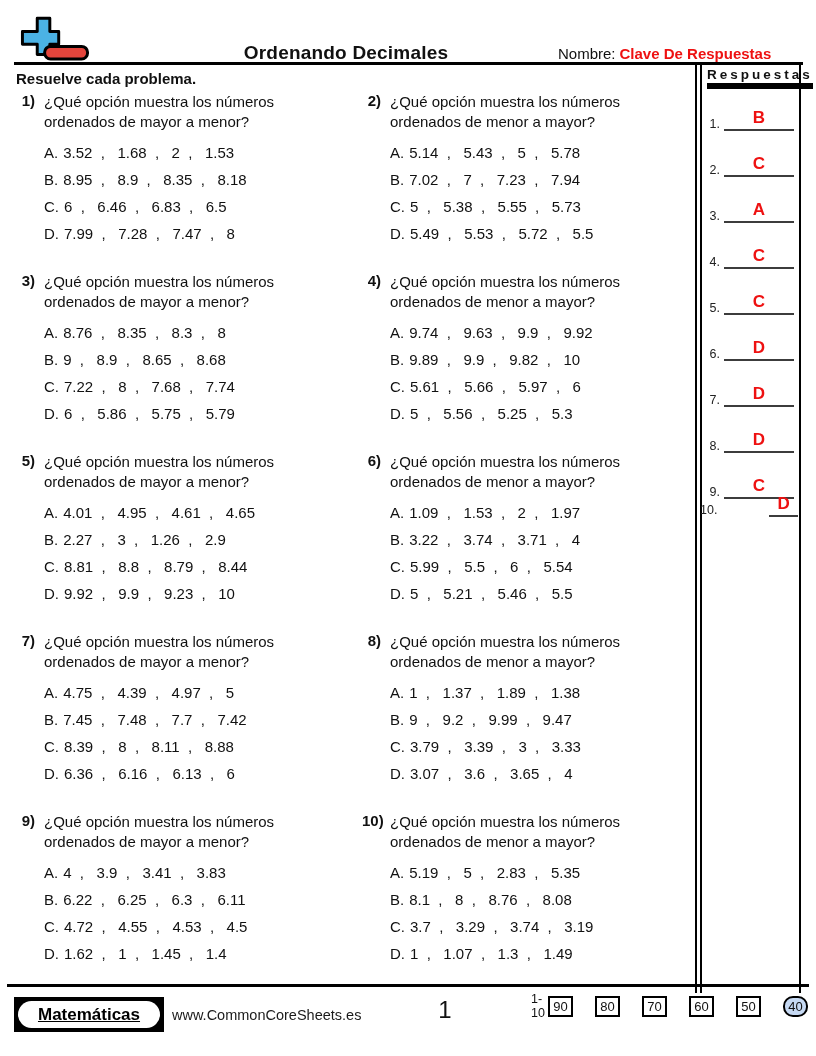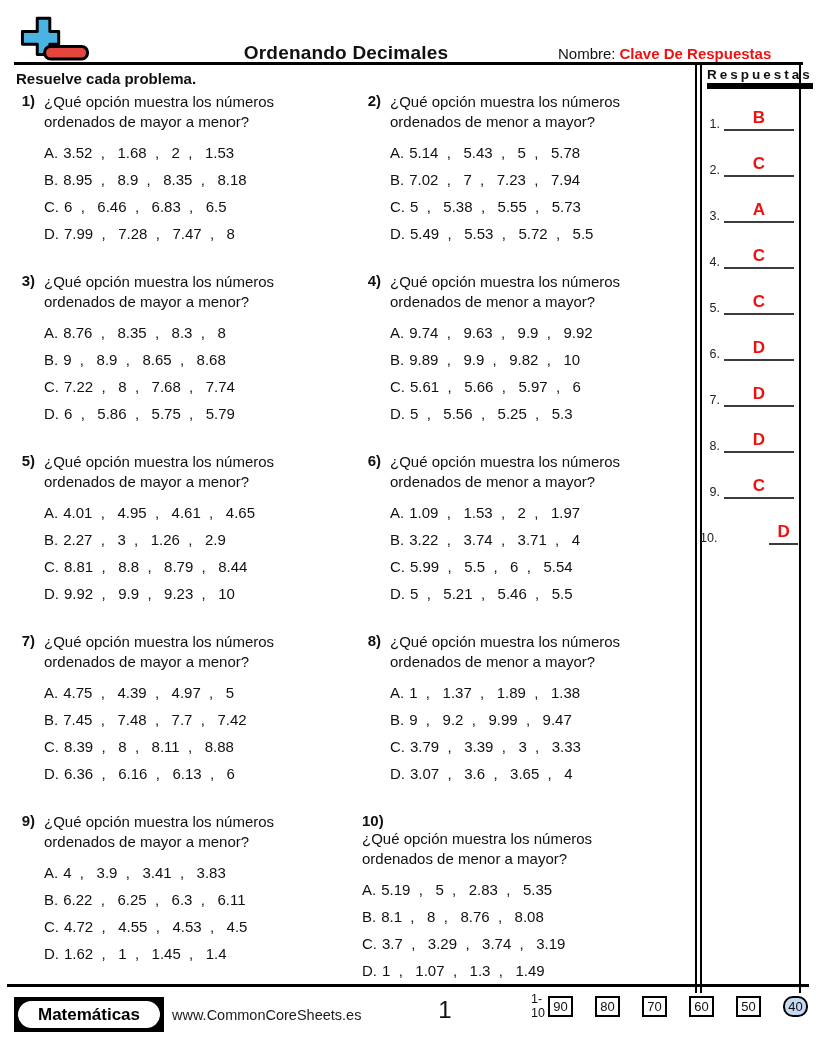--- a/index.html
+++ b/index.html
@@ -36,21 +36,21 @@
   .qline { font-size:15px; line-height:20px; }
   .opts { margin-top:7px; }
   .opt { height:27px; line-height:27px; font-size:15px; white-space:pre; }
   .olabel { margin-right:5px; }
 
   
   .footer-rule { position:absolute; top:984px; left:7px; right:7px; height:3px; background:#000; }
   .brand-box { position:absolute; left:14px; top:997px; width:150px; height:35px; background:#000;
                display:flex; align-items:center; justify-content:center; }
   .brand-pill { background:#fff; border-radius:16px; width:142px; height:27px; display:flex;
-                align-items:center; justify-content:center; font-size:17px; font-weight:bold; color:#000; }
+                align-items:center; justify-content:center; font-size:17px; font-weight:bold; color:#000;text-decoration:underline; }
   .website { position:absolute; left:172px; top:1007px; font-size:14.5px; color:#1a1a1a; }
   .page-number { position:absolute; left:430px; top:996px; width:30px; text-align:center; font-size:24px; }
   .score-table { position:absolute; left:531px; top:992px; display:flex; align-items:center; }
   .score-label { font-size:12.5px; margin-right:5px; }
   .scell { width:25px; height:21px; border:2px solid #000; margin-left:-2px; background:#fff;
            display:flex; align-items:center; justify-content:center; font-size:13px; }
   .scell.shaded { background:var(--score-blue);border-radius:10px; }
 </style>
 </head>
 <body>
@@ -101,21 +101,21 @@
     <span class="aslot">D</span>
   </div>
       <div class="answer" style="top: 427px;">
     <span class="anum">8.</span>
     <span class="aslot">D</span>
   </div>
       <div class="answer" style="top: 473px;">
     <span class="anum">9.</span>
     <span class="aslot">C</span>
   </div>
-      <div class="answer" style="top: 519px; gap: 48px;">
+      <div class="answer" style="top: 491px; gap: 48px;">
     <span class="anum">10.</span>
     <span class="aslot">D</span>
   </div>
     </div>
 
   <div id="problems">
       <div class="problem" style="left: 16px; top: 92px;">
     <div class="pnum">1)</div>
     <div class="pbody">
       <div class="qline">¿Qué opción muestra los números</div>
@@ -225,21 +225,21 @@
       <div class="qline">¿Qué opción muestra los números</div>
       <div class="qline">ordenados de mayor a menor?</div>
       <div class="opts">
             <div class="opt"><span class="olabel">A.</span><span>4  ,   3.9  ,   3.41  ,   3.83</span></div>
             <div class="opt"><span class="olabel">B.</span><span>6.22  ,   6.25  ,   6.3  ,   6.11</span></div>
             <div class="opt"><span class="olabel">C.</span><span>4.72  ,   4.55  ,   4.53  ,   4.5</span></div>
             <div class="opt"><span class="olabel">D.</span><span>1.62  ,   1  ,   1.45  ,   1.4</span></div>
           </div>
     </div>
   </div>
-      <div class="problem" style="left: 362px; top: 812px; flex-direction: column;">
+      <div class="problem" style="left: 362px; top: 812px;">
     <div class="pnum">10)</div>
     <div class="pbody">
       <div class="qline">¿Qué opción muestra los números</div>
       <div class="qline">ordenados de menor a mayor?</div>
       <div class="opts">
             <div class="opt"><span class="olabel">A.</span><span>5.19  ,   5  ,   2.83  ,   5.35</span></div>
             <div class="opt"><span class="olabel">B.</span><span>8.1  ,   8  ,   8.76  ,   8.08</span></div>
             <div class="opt"><span class="olabel">C.</span><span>3.7  ,   3.29  ,   3.74  ,   3.19</span></div>
             <div class="opt"><span class="olabel">D.</span><span>1  ,   1.07  ,   1.3  ,   1.49</span></div>
           </div>

